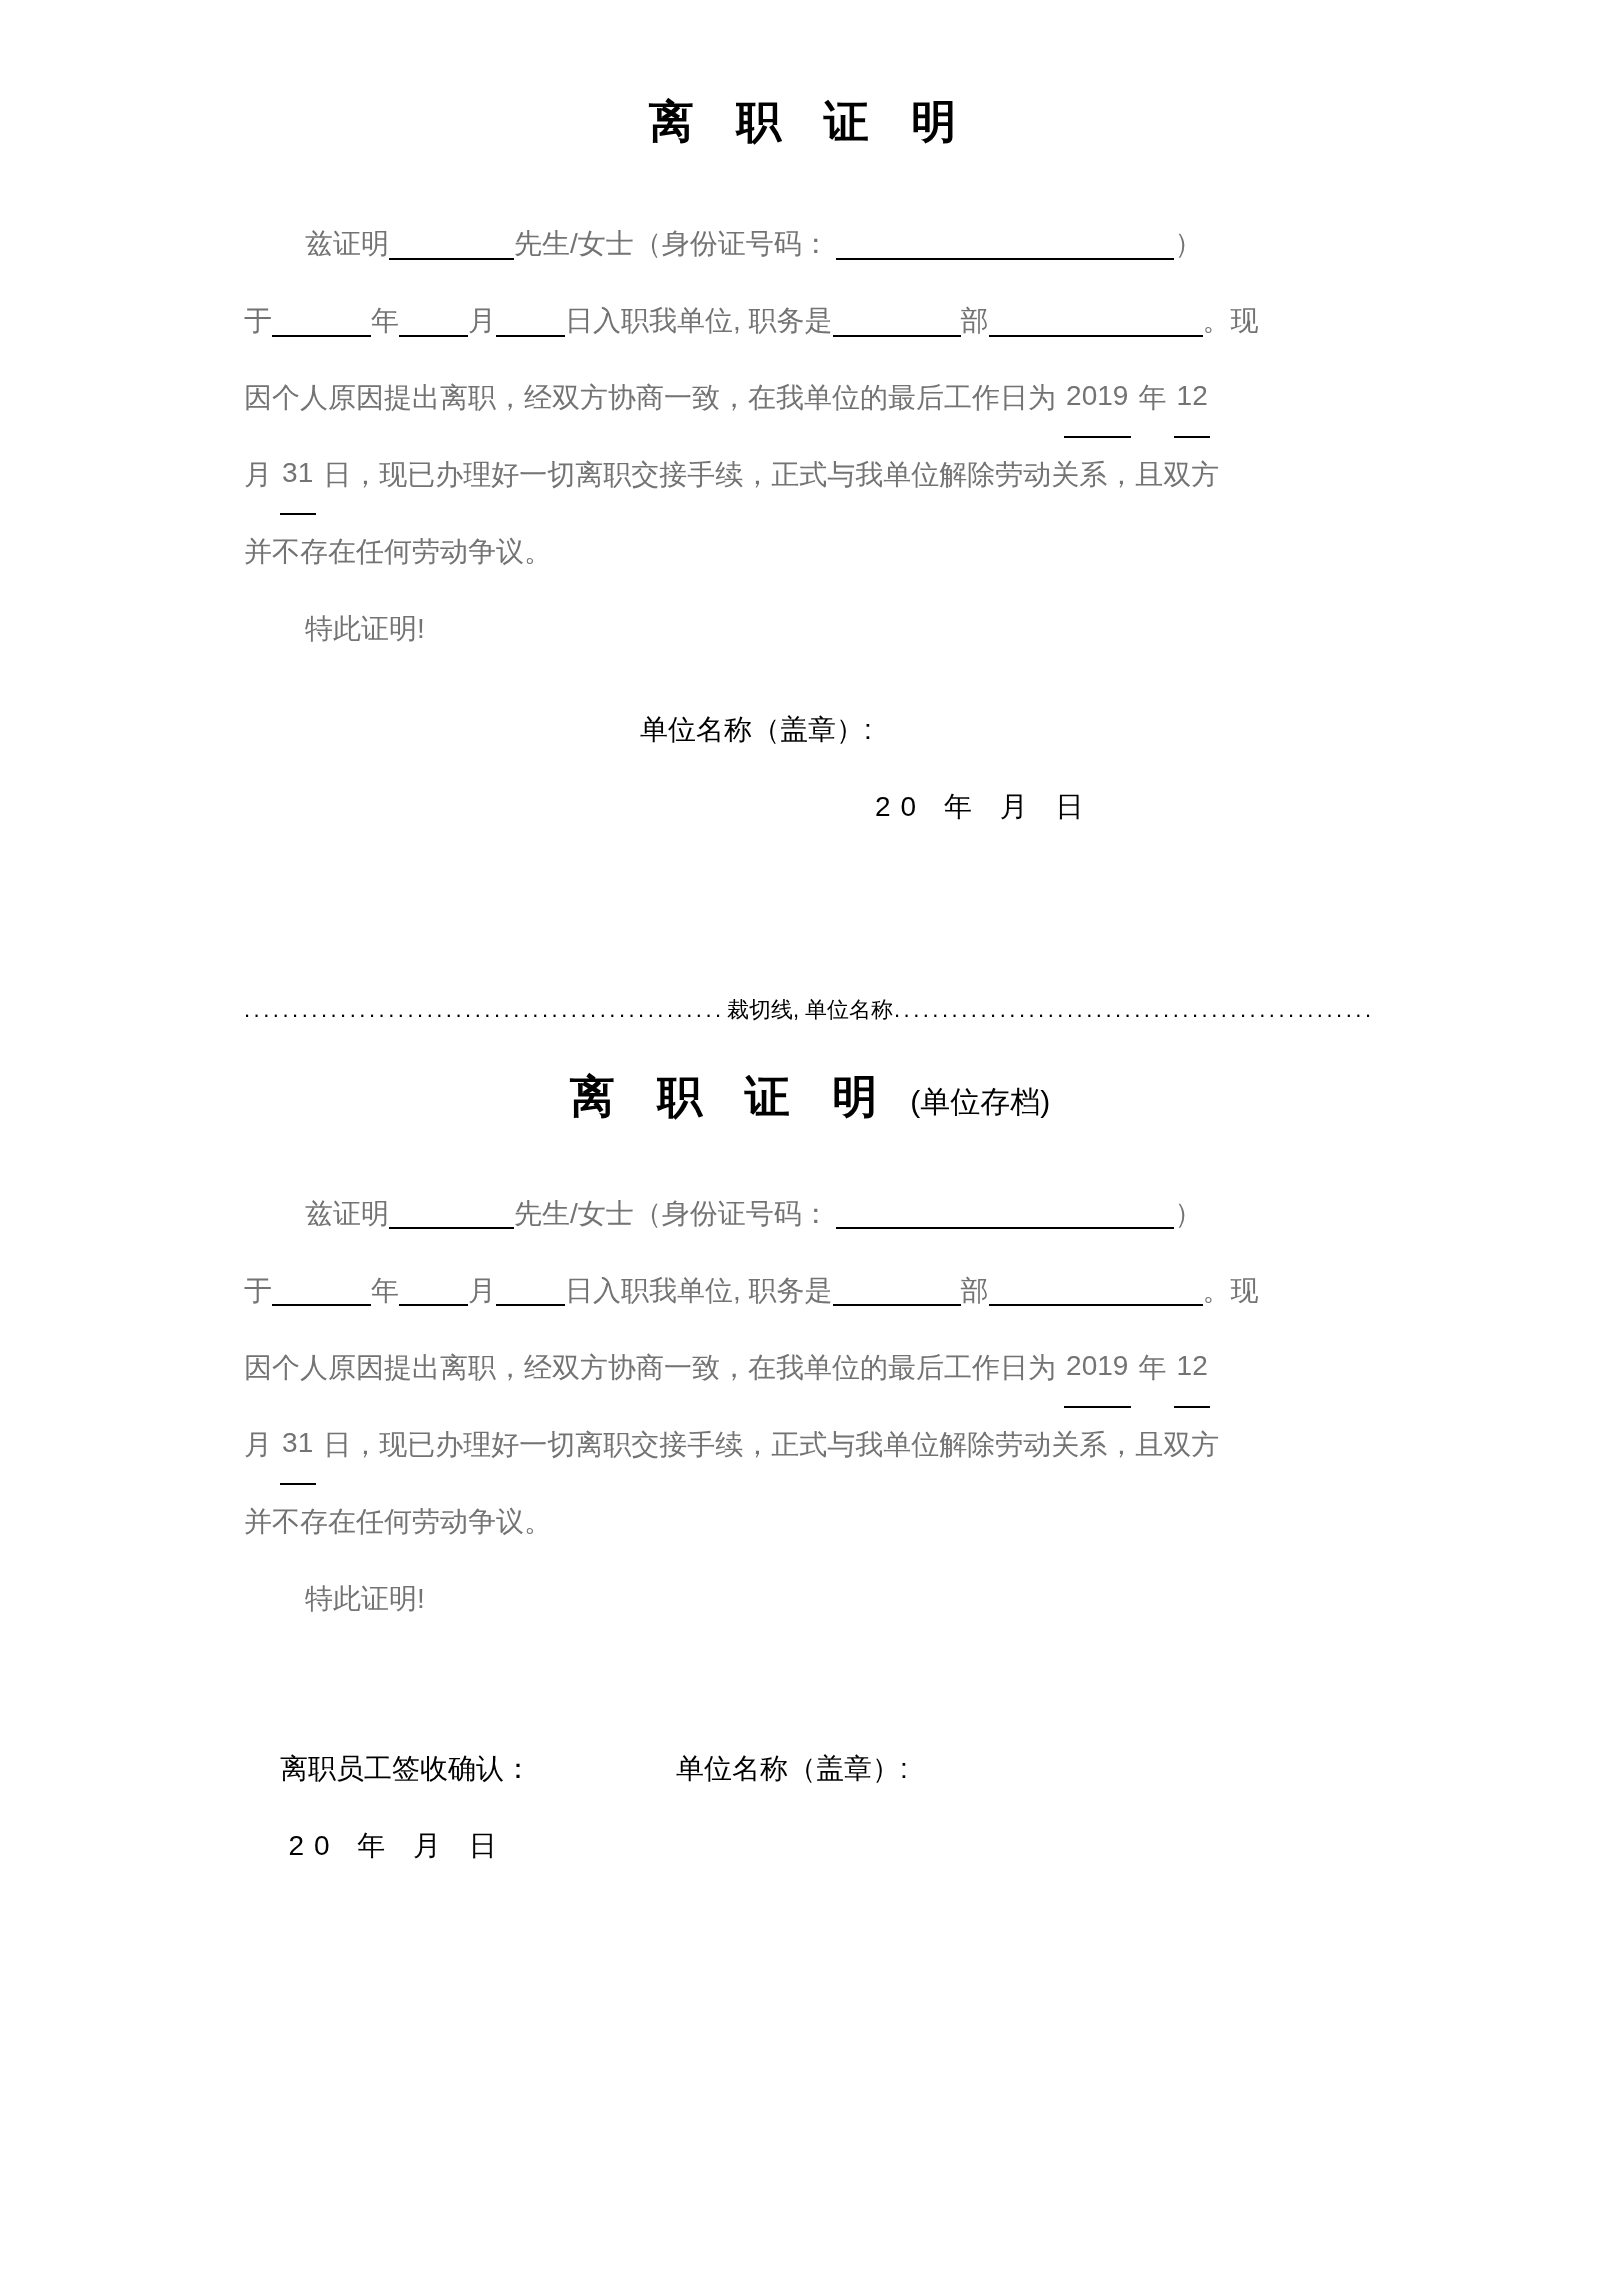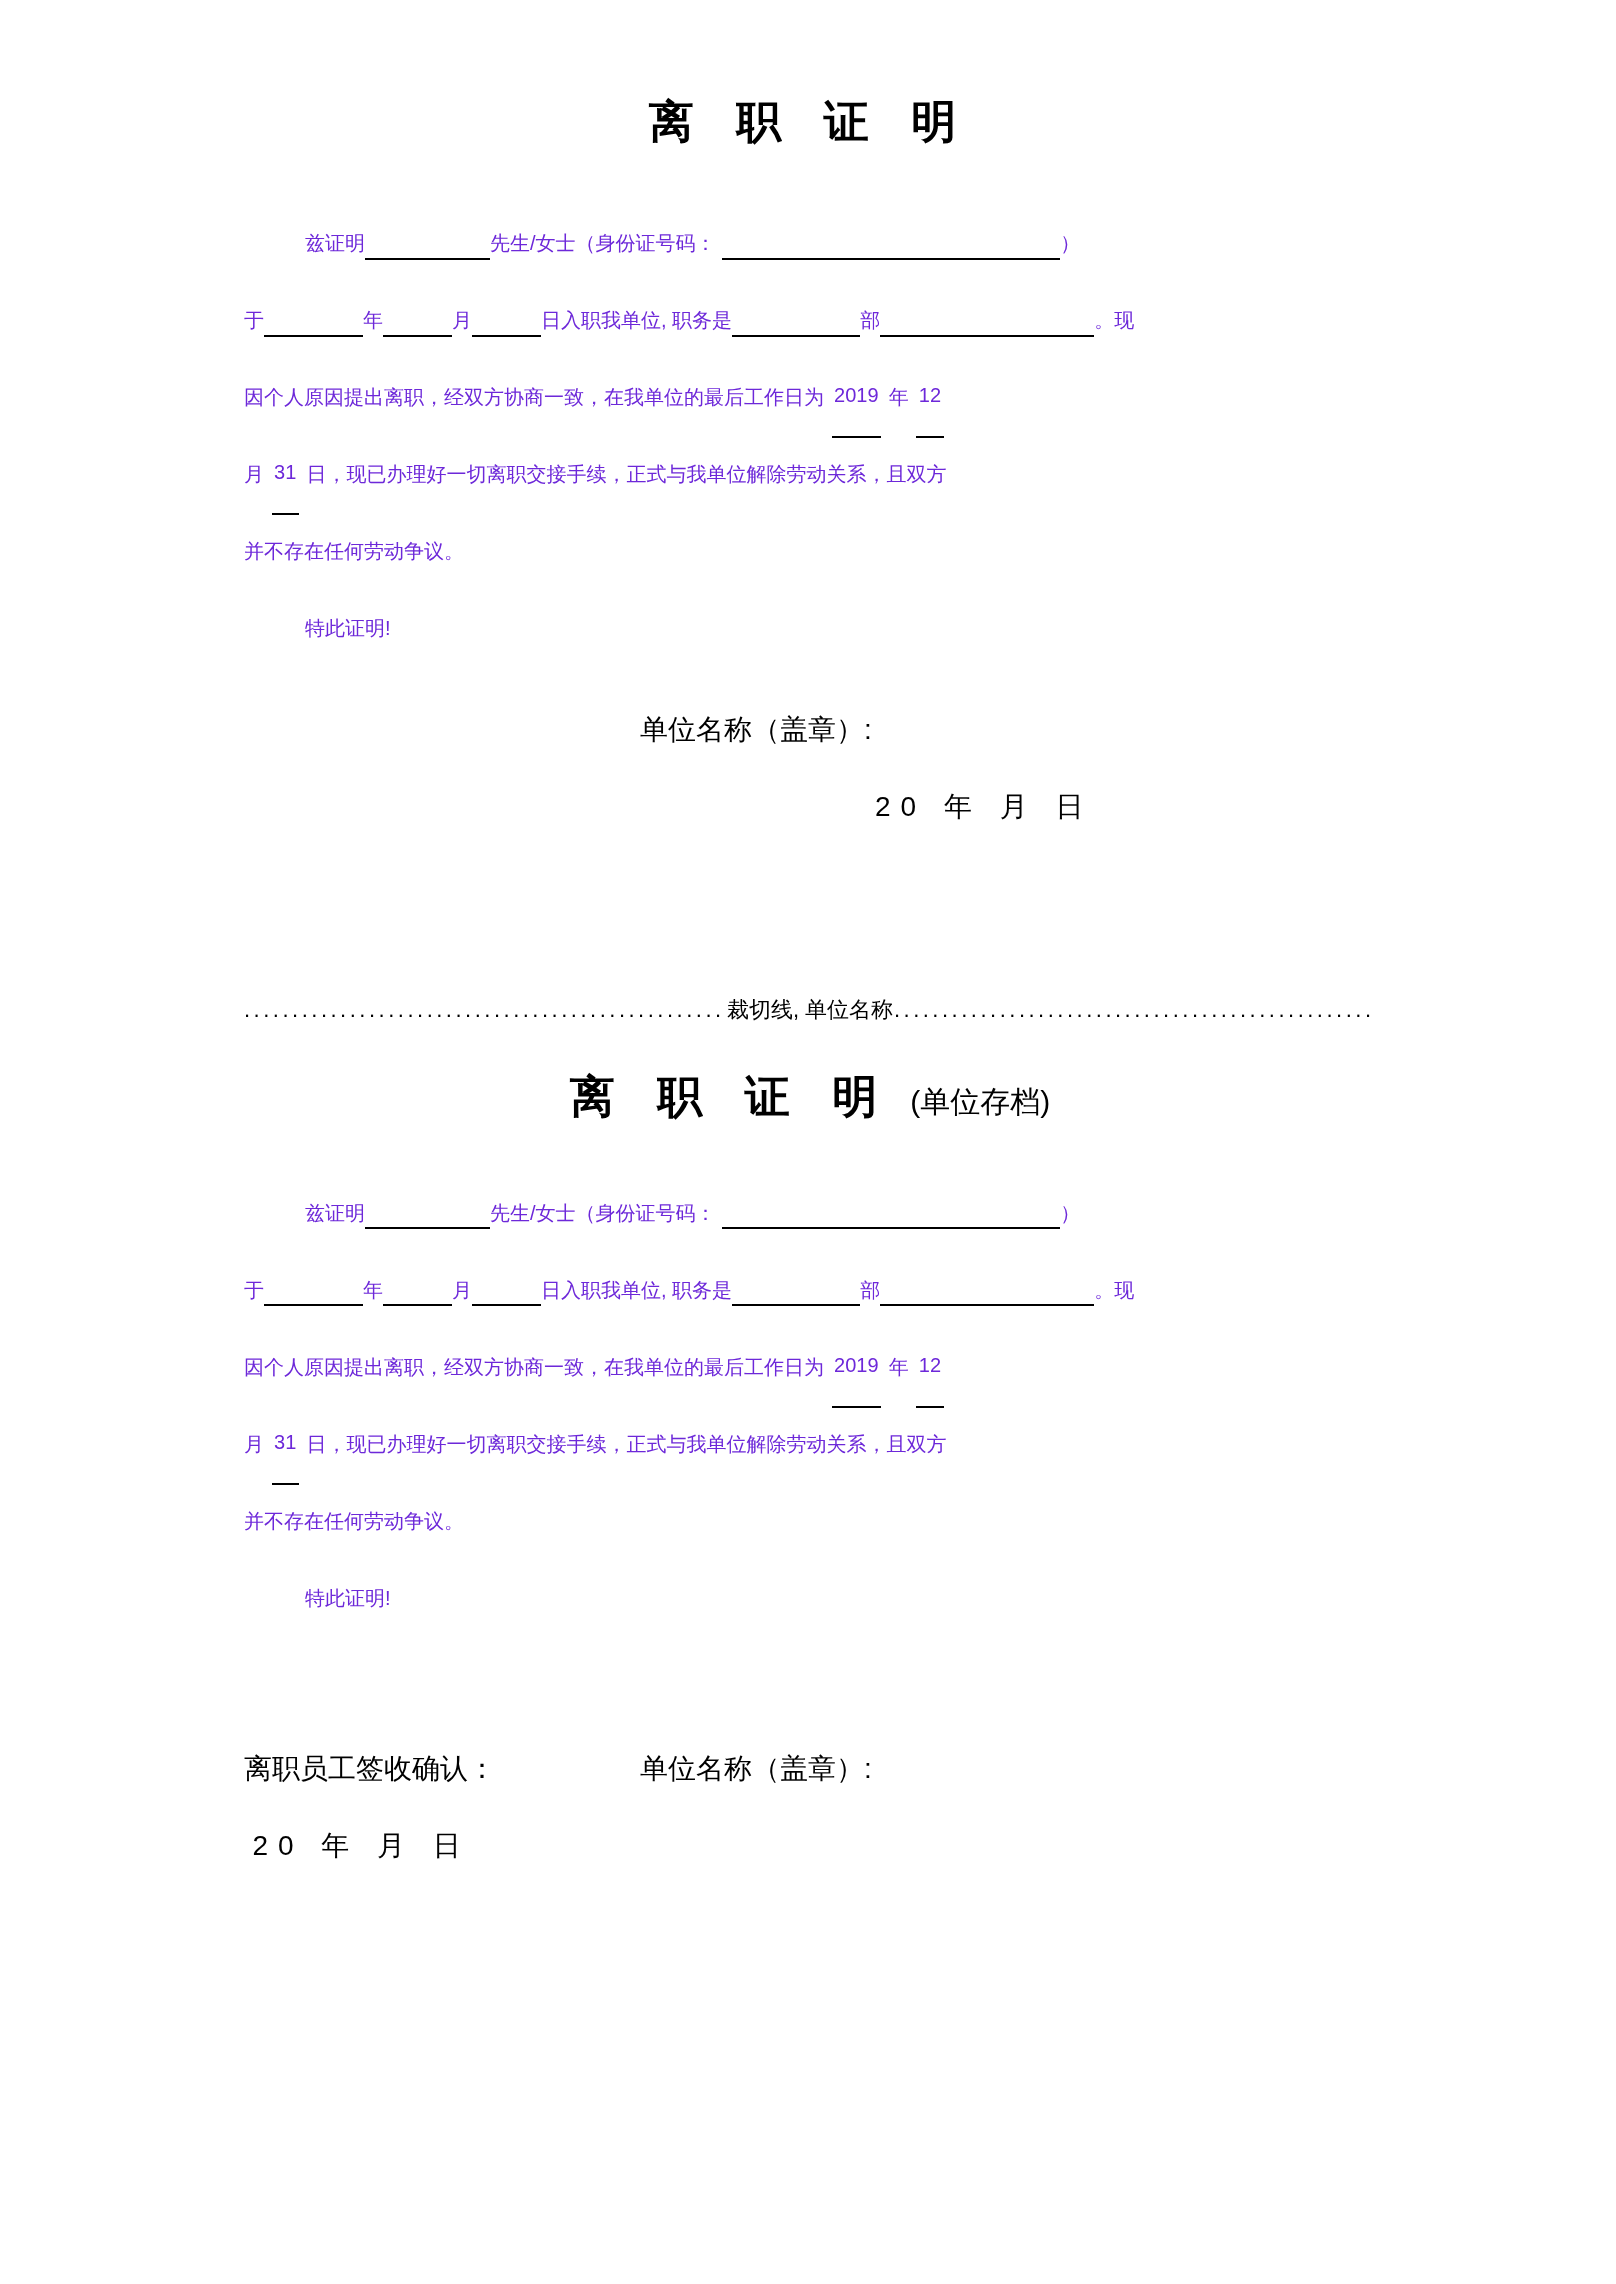--- a/index.html
+++ b/index.html
@@ -45,23 +45,23 @@
   }
   .title-note {
     font-weight: normal;
     font-size: 30px;
     letter-spacing: 0;
     margin-left: 18px;
   }
 
   
   .body-block {
-    font-size: 20px;
+    font-size: 28px;
     line-height: 77px;
-    color: #6d28d9;
+    color: #737373;
   }
   .body-line {
     white-space: nowrap;
     height: 77px;
     display: flex;
     align-items: center;
   }
   .indent2 { padding-left: 61px; }
 
   .blank {
@@ -115,20 +115,21 @@
     line-height: 77px;
   }
   .sig-company { padding-left: 396px; }
   .sig-date    { padding-left: 631px; letter-spacing: 10px; }
 
   .sig-two-col {
     display: flex;
     font-size: 28px;
     line-height: 77px;
     white-space: nowrap;
+    margin-left: 36px;
   }
   .col-left  { width: 396px; flex: 0 0 396px; }
   .col-right { flex: 1 1 auto; }
   .date-indent-left  { padding-left: 61px; letter-spacing: 10px; }
   .date-indent-right { padding-left: 8.4px;  letter-spacing: 10px; }
 </style>
 </head>
 <body>
 
 <div class="page">

